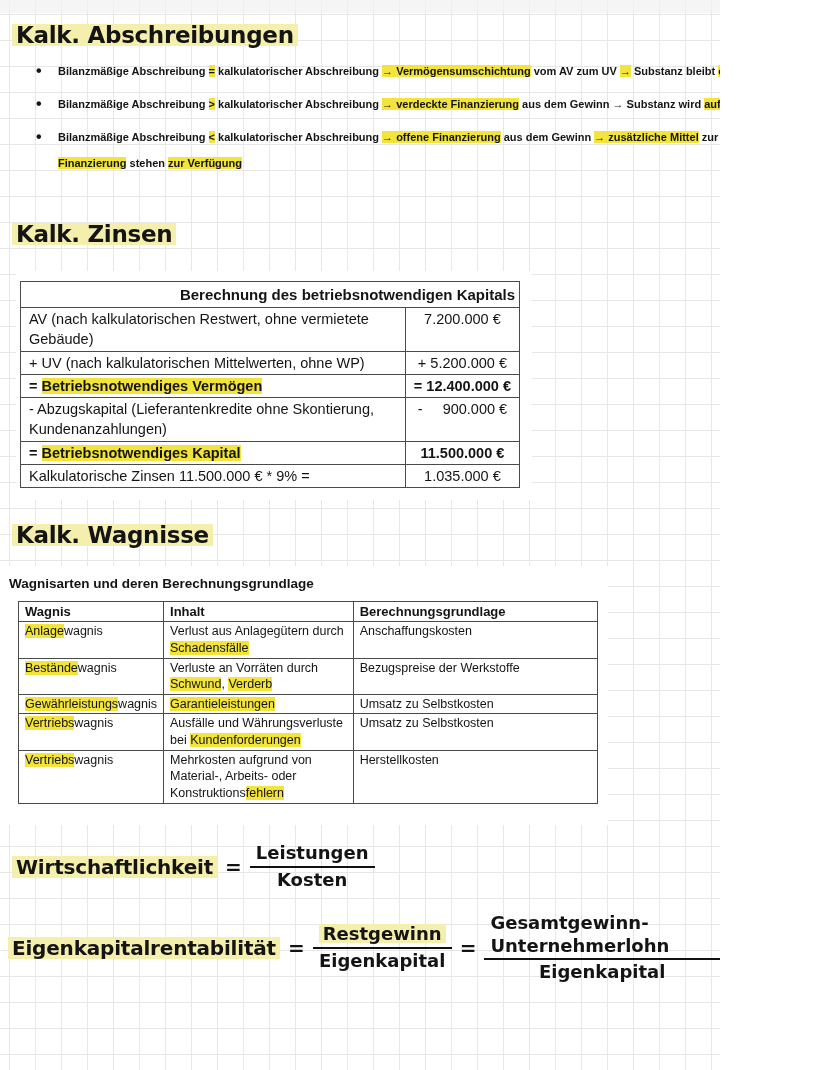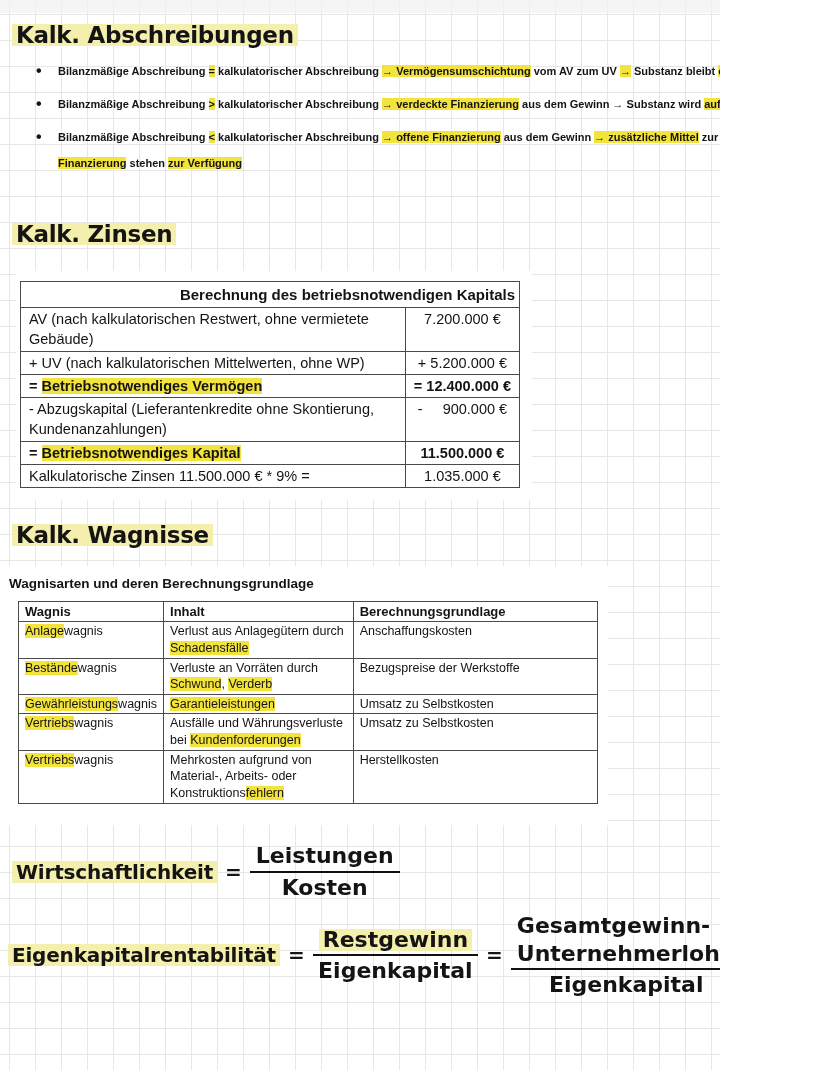--- a/index.html
+++ b/index.html
@@ -87,21 +87,21 @@
 
   
   .formula{
     position:absolute;display:flex;align-items:center;
     font-family:"DejaVu Sans",sans-serif;font-weight:700;
   }
   #formula-wirtschaftlichkeit{left:12px;top:842px;}
   #formula-ekr{left:8px;top:912px;}
   .f-lhs{font-size:20px;letter-spacing:-.2px;}
   .f-eq{font-size:20px;margin:0 8px;}
-  .frac{display:inline-flex;flex-direction:column;align-items:center;font-size:22px;line-height:1.25;}
+  .frac{display:inline-flex;flex-direction:column;align-items:center;font-size:18px;line-height:1.25;}
   .frac .num{border-bottom:2.5px solid #111;padding:0 6px 1px 6px;}
   .frac .den{padding-top:1px;}
 </style>
 </head>
 <body>
 
 <div class="page">
   <div class="top-band"></div>
 
   <div class="heading hand" id="h-abschreibungen">

